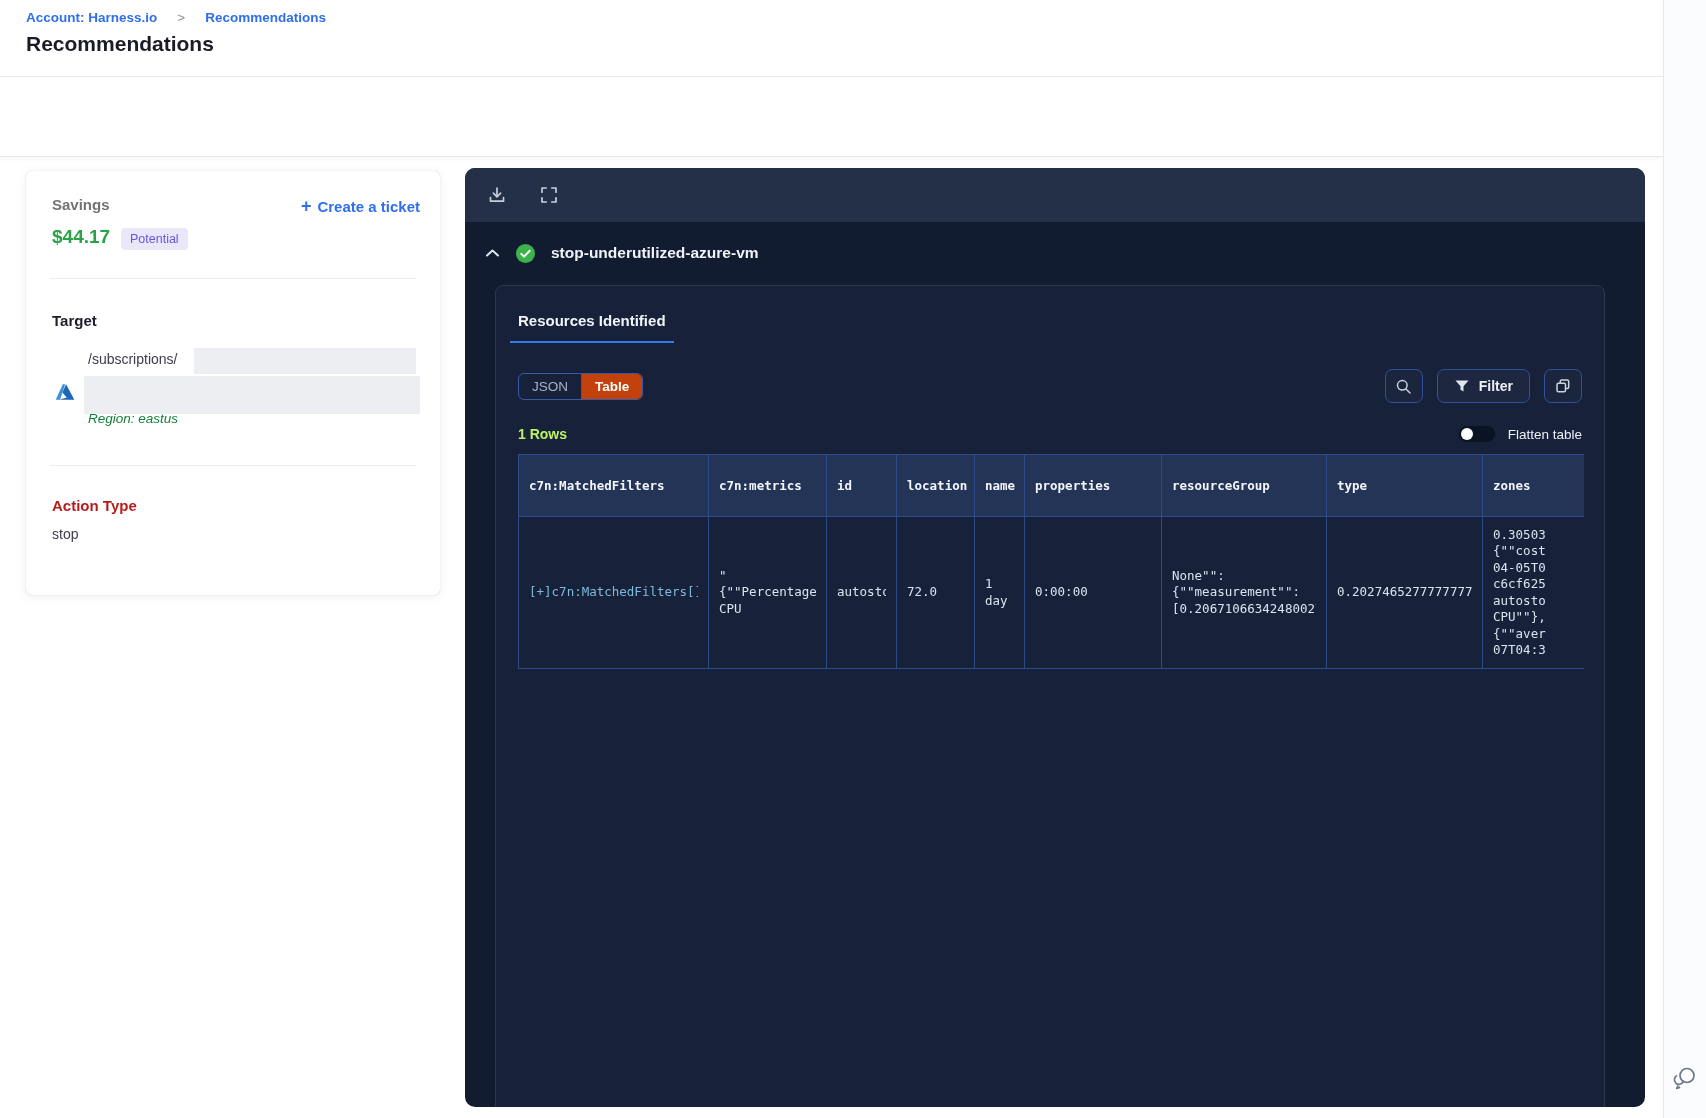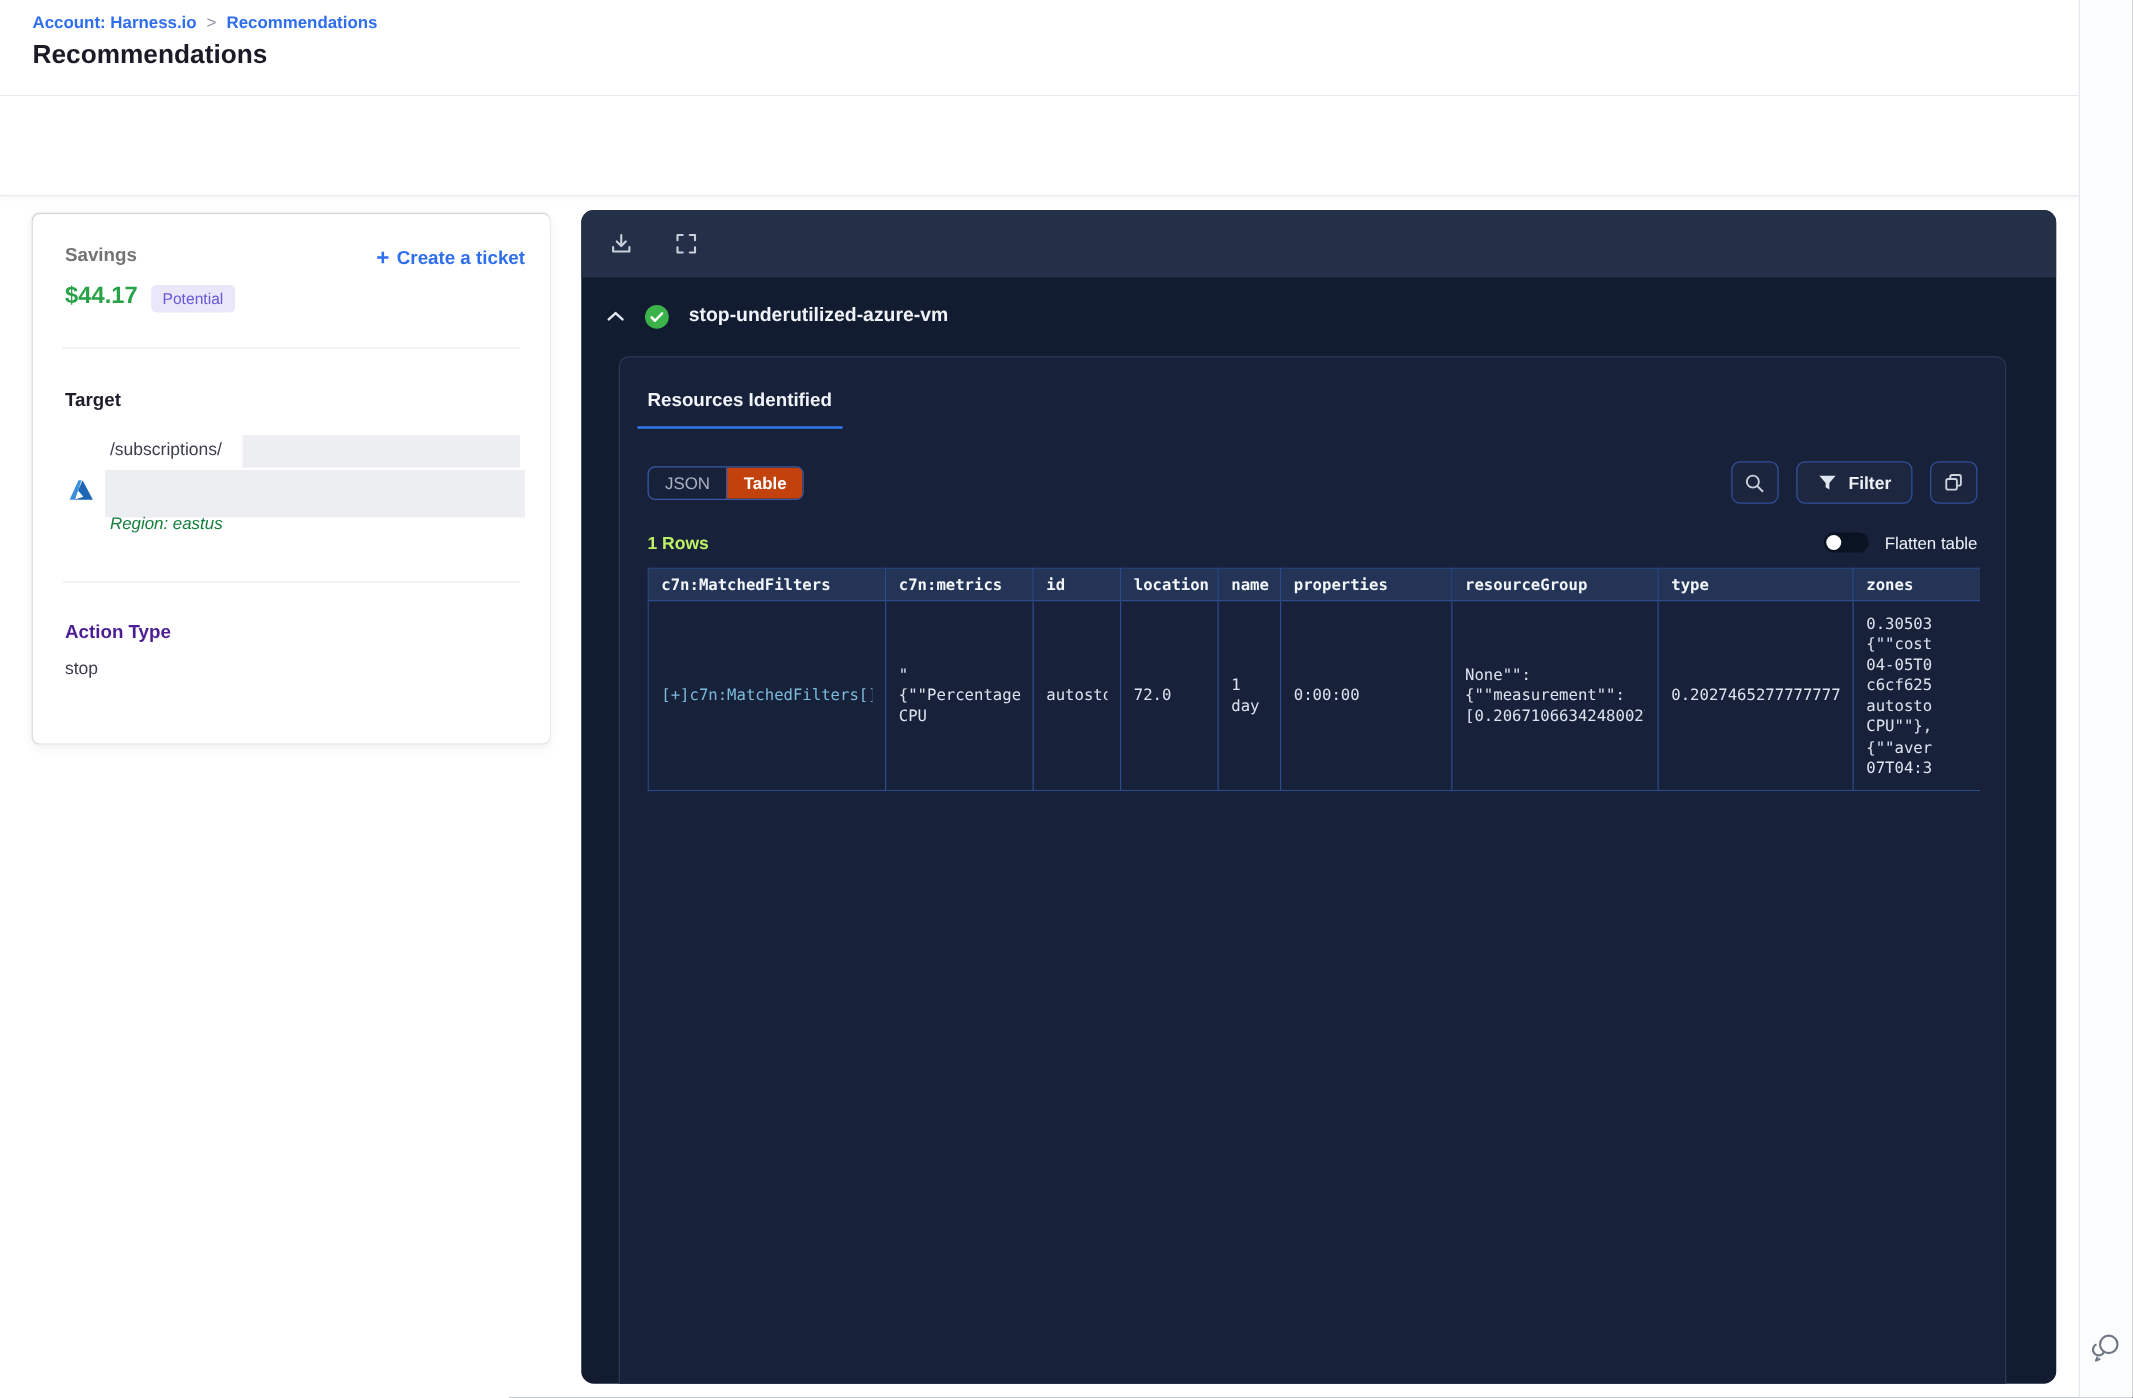--- a/index.html
+++ b/index.html
@@ -1,19 +1,19 @@
 <!DOCTYPE html>
 <html><head>
 <meta charset="utf-8">
 <style>
   * { margin:0; padding:0; box-sizing:border-box; }
   html,body { width:1706px; height:1118px; background:#ffffff; font-family:"Liberation Sans",sans-serif; overflow:hidden; position:relative; }
 
   
-  .breadcrumb { position:absolute; left:26px; top:10px; font-size:13.5px; font-weight:600; display:flex; gap:8px; }
+  .breadcrumb { position:absolute; left:26px; top:10px; font-size:13.5px; font-weight:600; display:flex; gap:20px; }
   .breadcrumb a { color:#2f6fed; text-decoration:none; cursor:pointer; }
   .breadcrumb .sep { color:#8f93a3; font-weight:400; }
   .page-title { position:absolute; left:26px; top:32px; font-size:21px; font-weight:700; color:#1b1b28; }
   .top-divider { position:absolute; left:0; top:76px; width:1663px; height:1px; background:#e8e9f0; }
 
   
   .rule-header { position:absolute; left:0; top:77px; width:1663px; height:80px; background:#fff; border-bottom:1px solid #e7e8ef; box-shadow:0 2px 4px rgba(20,20,60,.04); }
   .rule-header .azure { position:absolute; left:32px; top:98px; }
   .rule-name { position:absolute; left:58px; top:96px; font-size:15px; font-weight:700; color:#1d1d2c; }
   .rule-sub { position:absolute; left:58px; top:117px; font-size:12.5px; color:#8e90a6; }
@@ -28,21 +28,21 @@
   .sv-value { position:absolute; left:26px; top:55px; font-size:19px; font-weight:700; color:#29a248; }
   .sv-badge { position:absolute; left:95px; top:57px; background:#eae7fb; color:#6757d8; font-size:12.5px; padding:4px 9px; border-radius:4px; }
   .card-div1 { position:absolute; left:24px; right:24px; top:107px; height:1px; background:#ececf2; }
   .tg-label { position:absolute; left:26px; top:141px; font-size:15px; font-weight:700; color:#1d1d2c; }
   .tg-path { position:absolute; left:62px; top:180px; font-size:14px; color:#3b3c4c; }
   .redact-1 { position:absolute; left:168px; top:177px; width:222px; height:26px; background:#edeef2; }
   .redact-2 { position:absolute; left:58px; top:205px; width:336px; height:38px; background:#edeef2; }
   .tg-azure { position:absolute; left:26px; top:210px; }
   .tg-region { position:absolute; left:62px; top:240px; font-size:13.5px; color:#15803d;font-style:italic; }
   .card-div2 { position:absolute; left:24px; right:24px; top:294px; height:1px; background:#ececf2; }
-  .at-label { position:absolute; left:26px; top:326px; font-size:15px; font-weight:700; color:#4c1d95; }
+  .at-label { position:absolute; left:26px; top:326px; font-size:15px; font-weight:700; color:#b91c1c; }
   .at-value { position:absolute; left:26px; top:355px; font-size:14px; color:#3b3c4c; }
 
   
   .panel { position:absolute; left:465px; top:168px; width:1180px; height:939px; background:#121c30; border-radius:10px; overflow:hidden; }
   .panel-toolbar { position:absolute; left:0; top:0; right:0; height:54px; background:#243047; display:flex; align-items:center; gap:26px; padding-left:19px; }
   .tool-icon { background:none; border:none; cursor:pointer; display:flex; align-items:center; justify-content:center; width:26px; height:26px; }
   .group-row { position:absolute; left:0; top:54px; right:0; height:62px; display:flex; align-items:center; gap:15px; padding-left:20px; }
   .collapse-btn { background:none; border:none; cursor:pointer; display:flex; align-items:center; }
   .group-title { color:#f0f3f9; font-size:15.5px; font-weight:700; }
 
@@ -59,21 +59,21 @@
 
   .rows-row { margin-top:23px; display:flex; justify-content:space-between; align-items:center; }
   .rows-count { color:#bef264; font-size:14px; font-weight:700; }
   .flatten { display:flex; align-items:center; gap:13px; }
   .switch { width:36px; height:16px; background:#0a1322; border-radius:9px; position:relative; cursor:pointer; border:none; }
   .switch .knob { position:absolute; left:2px; top:2px; width:12px; height:12px; border-radius:50%; background:#fff; }
   .flatten-label { color:#eef2f8; font-size:13.5px; }
 
   .table-viewport { margin-top:12px; width:1066px; overflow:hidden; }
   table.res { width:1114px; table-layout:fixed; border-collapse:collapse; font-family:"DejaVu Sans Mono",monospace; }
-  table.res th { background:#243457; border:1px solid #2b4b8a; color:#f2f5fa; font-size:12.5px; font-weight:700; text-align:left; padding:5px 10px; white-space:nowrap; overflow:hidden; }
+  table.res th { background:#243457; border:1px solid #2b4b8a; color:#f2f5fa; font-size:12.5px; font-weight:700; text-align:left; padding:23px 10px; white-space:nowrap; overflow:hidden; }
   table.res td { border:1px solid #2b4b8a; color:#dce3ee; font-size:12.5px; padding:8px 10px; vertical-align:middle; }
   table.res tbody tr { height:152px; }
   .cell { white-space:pre; overflow:hidden; line-height:1.32; }
   .cell.link { color:#7cbbdb; cursor:pointer; }
 
   
   .rail { position:absolute; left:1663px; top:0; width:43px; height:1118px; background:#fbfcfe; border-left:1px solid #e6e8ef; }
   .chat-btn { position:absolute; left:1671px; top:1063px; width:30px; height:30px; background:none; border:none; cursor:pointer; }
 
   svg { display:block; }

